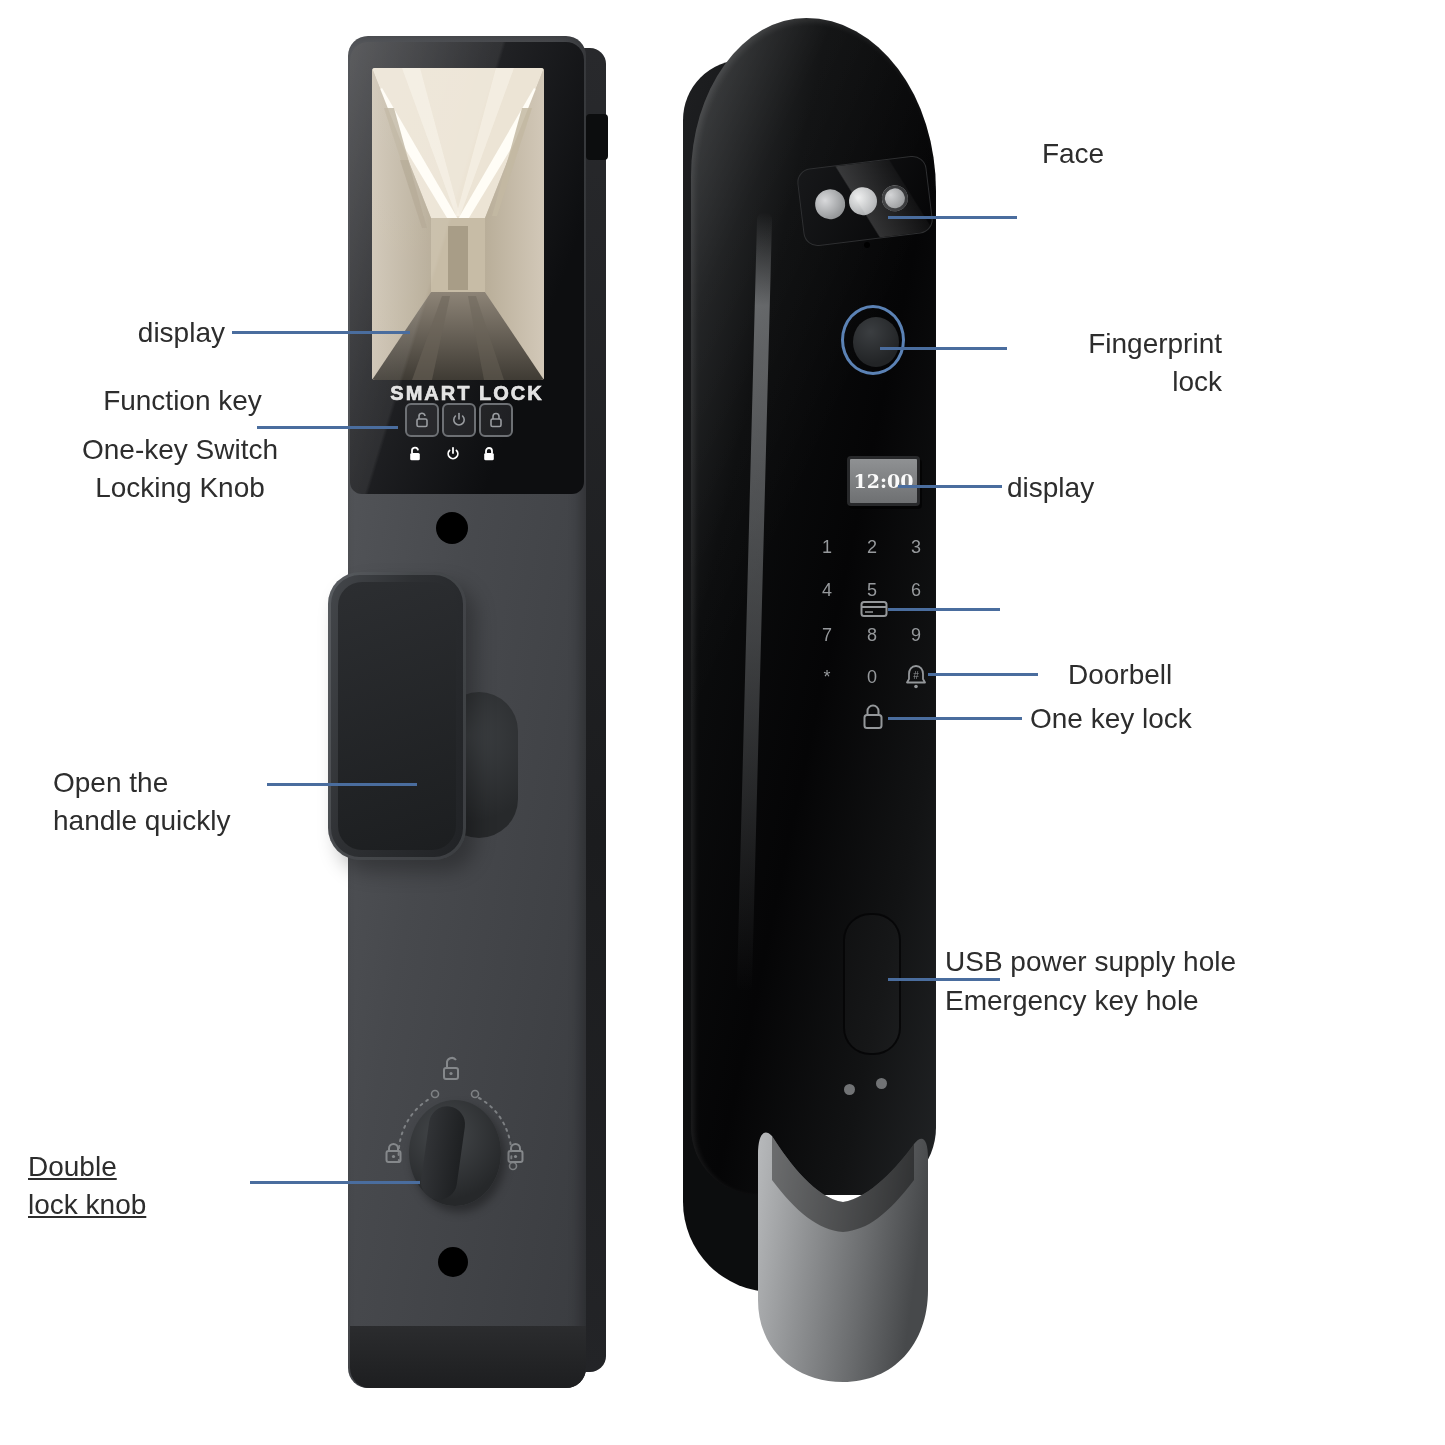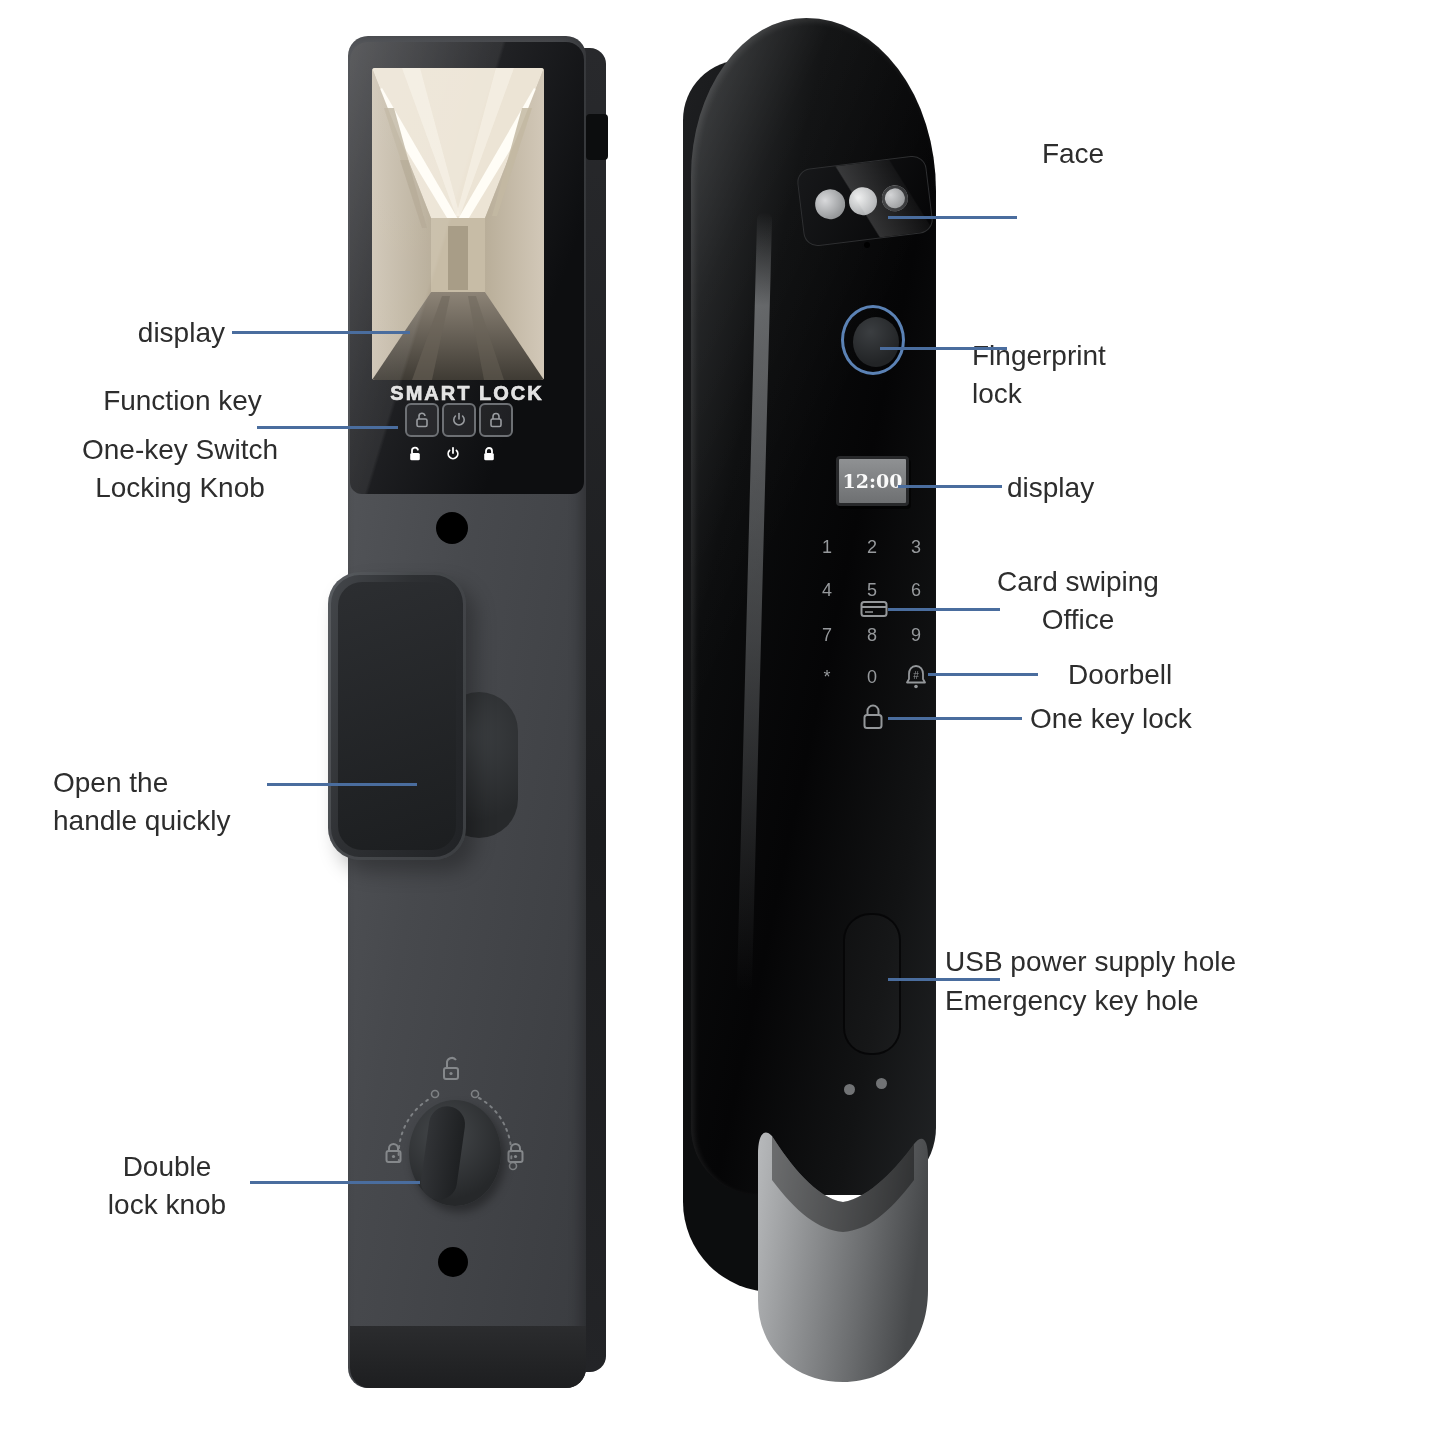--- a/index.html
+++ b/index.html
@@ -55,21 +55,21 @@
   .out-strip{position:absolute;left:64px;top:200px;width:15px;height:780px;border-radius:12px;transform:rotate(1.5deg);
             background:linear-gradient(180deg,rgba(160,163,166,0) 0%,rgba(170,173,176,0.55) 12%,rgba(130,133,136,0.45) 55%,rgba(90,92,94,0) 100%);}
   .cam{position:absolute;left:117px;top:150px;width:128px;height:76px;border-radius:14px;transform:rotate(-7deg);
        background:linear-gradient(120deg,#17181a,#050506);border:1px solid #2e2f31;overflow:hidden;}
   .lens{position:absolute;border-radius:50%;}
   .cam-refl{position:absolute;left:0;top:0;width:100%;height:100%;
        background:linear-gradient(65deg,transparent 45%,rgba(255,255,255,0.16) 46%,rgba(255,255,255,0.04) 78%,transparent 79%);}
   .fp-ring{position:absolute;left:158px;top:293px;width:58px;height:64px;border:3px solid #5b82b5;border-radius:50%;}
   .fp-pad{position:absolute;left:170px;top:305px;width:46px;height:50px;border-radius:50%;
           background:radial-gradient(circle at 38% 30%,#3b3e41,#222426 70%);}
-  .clock{position:absolute;left:153px;top:444px;width:67px;height:44px;border:3px solid #27282a;border-radius:4px;
+  .clock{position:absolute;left:164px;top:444px;width:67px;height:44px;border:3px solid #27282a;border-radius:4px;
          background:linear-gradient(180deg,#8f9193,#6e7072);display:flex;align-items:center;justify-content:center;
          font-family:"DejaVu Serif",serif;font-weight:bold;font-size:19px;color:#fafafa;
          box-shadow:2px 3px 0 rgba(0,0,0,0.6);}
   .kp{position:absolute;width:30px;height:30px;margin-left:-15px;margin-top:-15px;display:flex;
       align-items:center;justify-content:center;font-size:18px;color:#96999c;}
   .usb{position:absolute;left:160px;top:901px;width:54px;height:138px;border:2px solid rgba(5,6,7,0.9);
        border-radius:27px;background:rgba(255,255,255,0.02);}
   .dot{position:absolute;width:11px;height:11px;border-radius:50%;background:#717375;}
 </style>
 </head>
@@ -273,44 +273,40 @@
     <div>One-key Switch</div>
     <div>Locking Knob</div>
   </div>
 
   <div class="lbl" style="left:53px;top:764px;width:250px;">
     <div>Open the</div>
     <div>handle quickly</div>
   </div>
   <div class="line" style="left:267px;top:783px;width:150px;"></div>
 
-  <div class="lbl" style="left:42px;top:1148px;width:250px;text-align:center;">
+  <div class="lbl" style="left:28px;top:1148px;width:250px;text-decoration:underline;">
     <div>Double</div>
     <div>lock knob</div>
   </div>
   <div class="line" style="left:250px;top:1181px;width:170px;"></div>
 
   <div class="lbl" style="left:948px;top:134px;width:250px;text-align:center;line-height:40px;">
     <div>Face</div>
   </div>
   <div class="line" style="left:888px;top:216px;width:129px;"></div>
 
-  <div class="lbl" style="left:972px;top:325px;width:250px;text-align:left;margin-top:12px;">
+  <div class="lbl" style="left:972px;top:325px;width:250px;text-align:right;">
     <div>Fingerprint</div>
     <div>lock</div>
   </div>
   <div class="line" style="left:880px;top:347px;width:127px;"></div>
 
   <div class="lbl" style="left:1007px;top:469px;width:200px;">display</div>
   <div class="line" style="left:898px;top:485px;width:104px;"></div>
 
-  <div class="lbl" style="left:953px;top:563px;width:250px;text-align:center;">
-    <div>Card swiping</div>
-    <div>Office</div>
-  </div>
   <div class="line" style="left:888px;top:608px;width:112px;"></div>
 
   <div class="lbl" style="left:1040px;top:656px;width:220px;margin-left:28px;">Doorbell</div>
   <div class="line" style="left:928px;top:673px;width:110px;"></div>
 
   <div class="lbl" style="left:1030px;top:700px;width:260px;">One key lock</div>
   <div class="line" style="left:888px;top:717px;width:134px;"></div>
 
   <div class="lbl" style="left:945px;top:942px;width:400px;line-height:39px;">
     <div>USB power supply hole</div>

